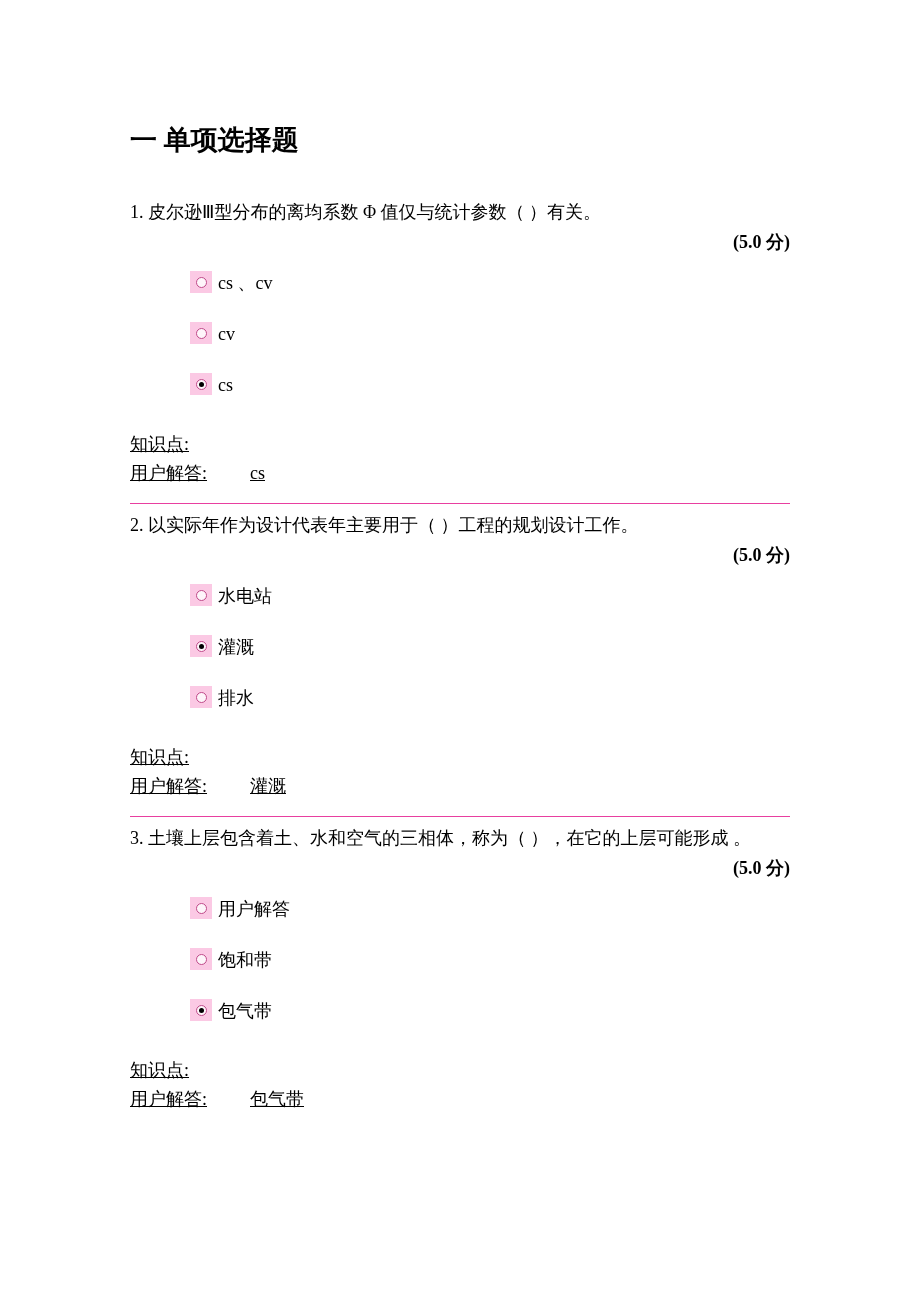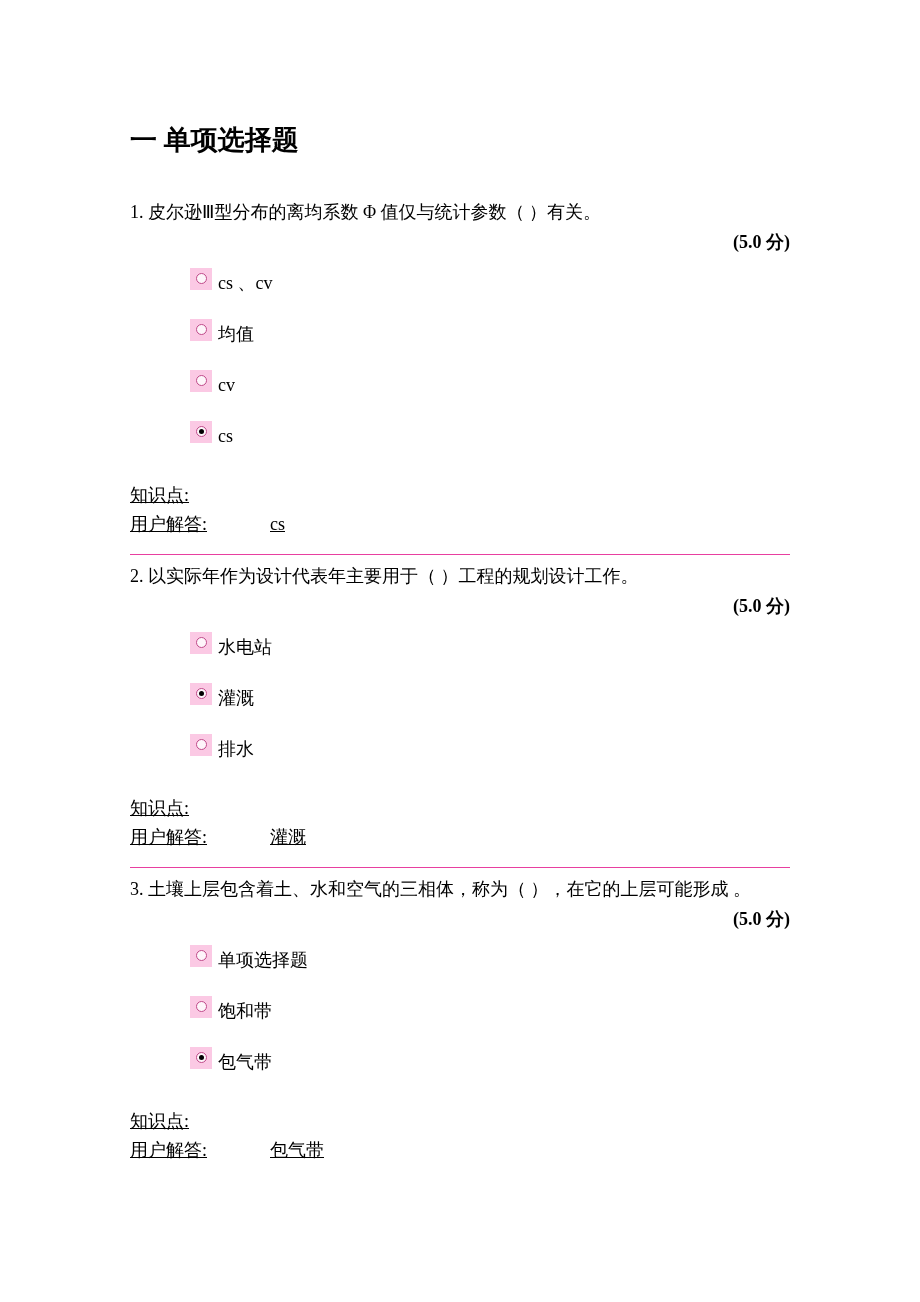--- a/index.html
+++ b/index.html
@@ -32,21 +32,21 @@
       margin-bottom: 10px;
       text-align: right;
     }
     .options-wrap {
       padding-left: 60px;
       margin-top: 12px;
       margin-bottom: 32px;
     }
     .option-row {
       display: flex;
-      align-items: flex-start;
+      align-items: center;
       margin-bottom: 22px;
     }
     .option-row:last-child {
       margin-bottom: 0;
     }
     .radio-box {
       width: 22px;
       height: 22px;
       background: #fbc9e4;
       display: flex;
@@ -74,21 +74,20 @@
     }
     .option-text {
       padding-top: 2px;
     }
     .meta-line {
       margin-top: 2px;
       text-decoration: underline;
     }
     .answer-row {
       display: flex;
-      gap: 20px;
     }
     .answer-label {
       min-width: 120px;
     }
     .question-sep {
       border: none;
       border-top: 1px solid #e83fa0;
       margin-top: 16px;
       margin-bottom: 8px;
     }
@@ -108,26 +107,20 @@
     <div class="option-row">
       <span class="radio-box">
           <span class="radio-circle"></span>
         </span>
       <span class="option-text">cs 、cv</span>
     </div>
     <div class="option-row">
       <span class="radio-box">
           <span class="radio-circle"></span>
         </span>
-      <span class="option-text">均值</span>
-    </div>
-    <div class="option-row">
-      <span class="radio-box">
-          <span class="radio-circle"></span>
-        </span>
       <span class="option-text">cv</span>
     </div>
     <div class="option-row">
       <span class="radio-box">
           <span class="radio-circle selected"></span>
         </span>
       <span class="option-text">cs</span>
     </div>
   </div>
   <div class="meta-line">知识点:</div>
@@ -176,21 +169,21 @@
   <div class="question-stem">
     <span>3.</span>
     <span>土壤上层包含着土、水和空气的三相体，称为（ ），在它的上层可能形成 。</span>
   </div>
   <div class="question-points">(5.0 分)</div>
   <div class="options-wrap">
     <div class="option-row">
       <span class="radio-box">
           <span class="radio-circle"></span>
         </span>
-      <span class="option-text">单项选择题</span>
+      <span class="option-text">用户解答</span>
     </div>
     <div class="option-row">
       <span class="radio-box">
           <span class="radio-circle"></span>
         </span>
       <span class="option-text">饱和带</span>
     </div>
     <div class="option-row">
       <span class="radio-box">
           <span class="radio-circle selected"></span>

